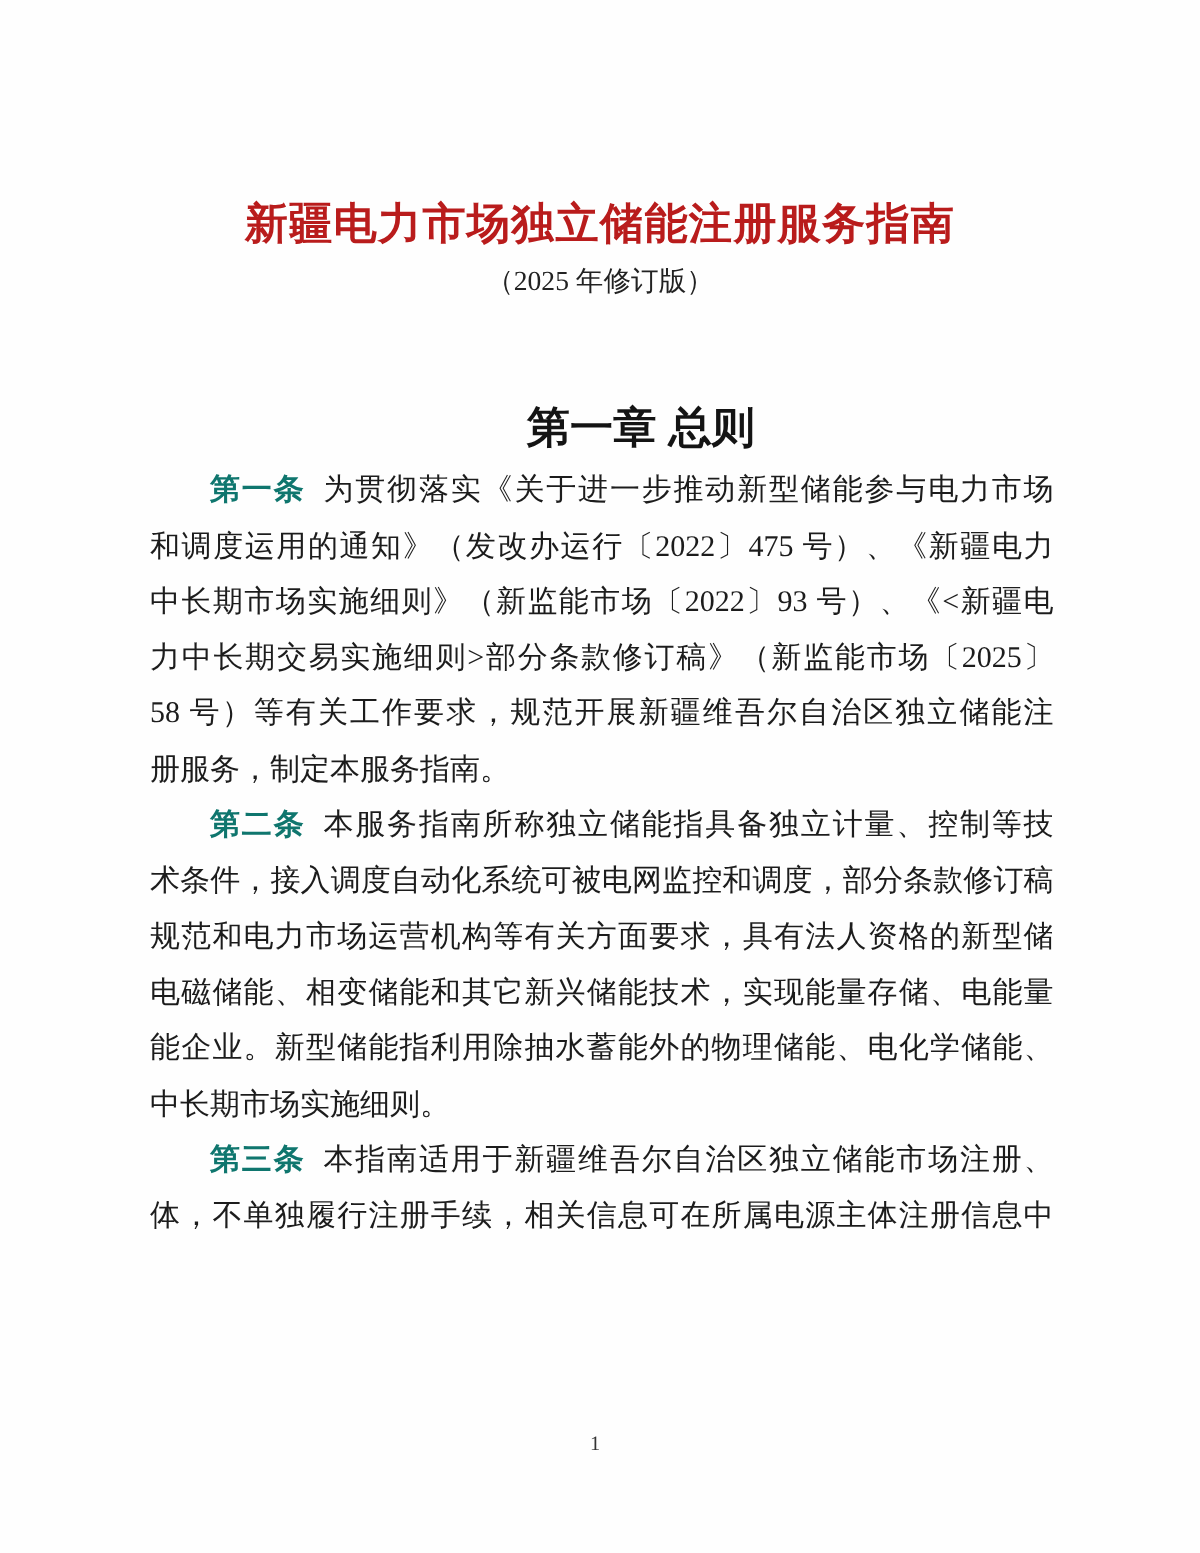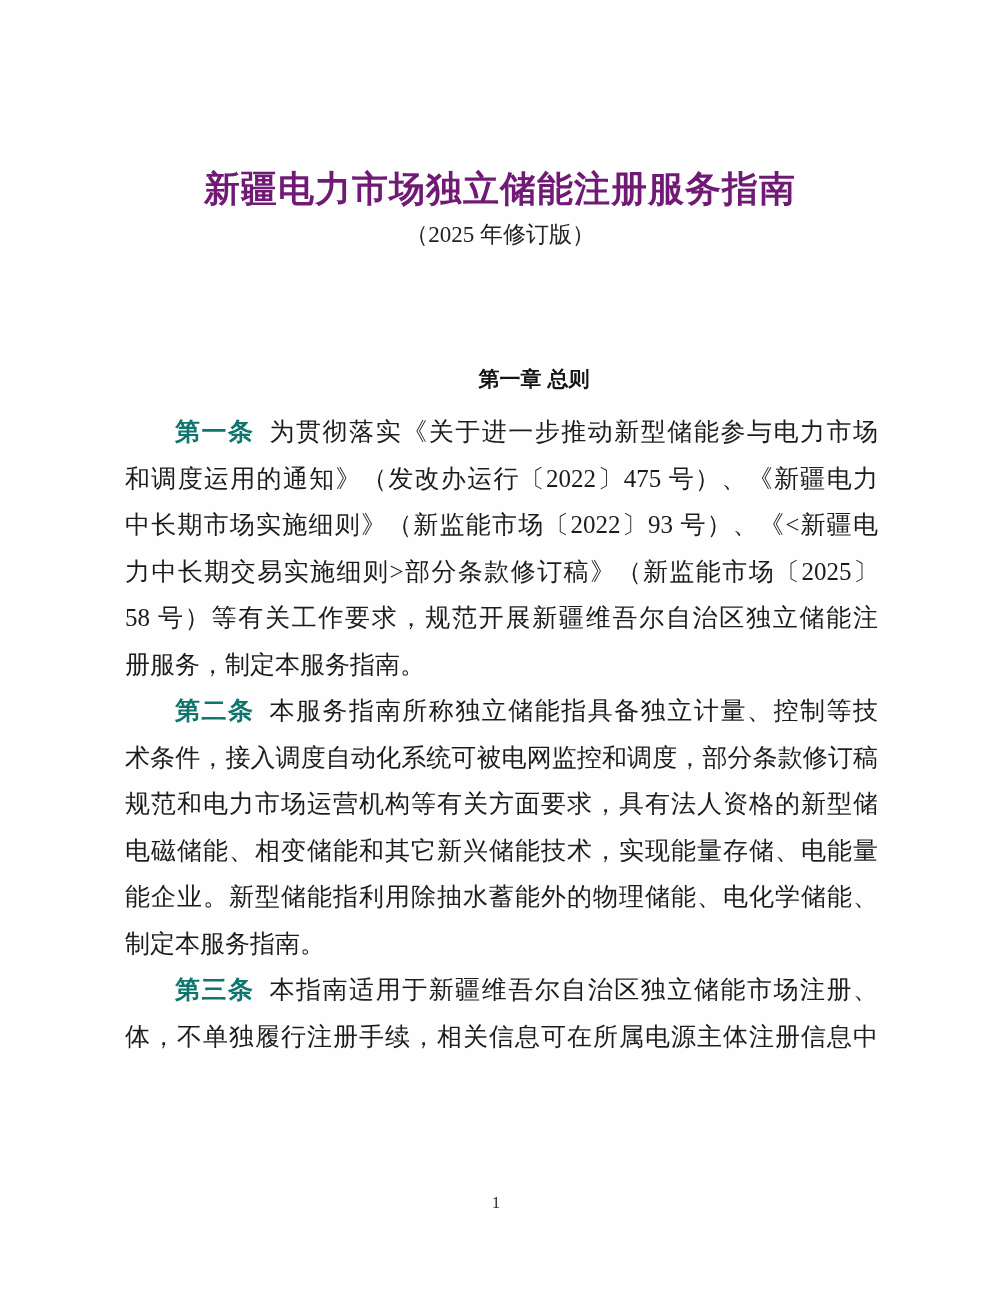--- a/index.html
+++ b/index.html
@@ -12,41 +12,41 @@
     width: 1000px;
     height: 1294px;
     background: #fefefe;
     overflow: hidden;
     color: #1f1f1f;
     font-family: "Liberation Serif", "DejaVu Serif", serif;
   }
   .doc-title {
     margin: 166px 0 0 0;
     text-align: center;
-    font-family: Liberation Serif, serif;
+    font-family: Liberation Mono, monospace;
     font-weight: 900;
     font-size: 36px;
     line-height: 46px;
     letter-spacing: 1px;
-    color: #701a75;
+    color: #b91c1c;
   }
   .doc-subtitle {
     margin: 8px 0 0 0;
     text-align: center;
     font-size: 23px;
     line-height: 30px;
     color: #222222;
   }
   .chapter-heading {
-    margin: 111px 0 0 0;
+    margin: 88px 0 0 0;
     padding-left: 68px; 
     text-align: center;
     font-family: "Liberation Sans", "DejaVu Sans", sans-serif;
     font-weight: 700;
-    font-size: 21px;
+    font-size: 36px;
     line-height: 36px;
     color: #141414;
   }
   .doc-body {
     margin: 12px 0 0 125px;
     width: 753px;
     font-size: 25px;
     color: #1c1c1c;
   }
   .line {
@@ -104,21 +104,21 @@
   <div class="line first"><span class="article-no">第二条</span><span class="line-text">本服务指南所称独立储能指具备独立计量、控制等技</span></div>
 
   <div class="line"><span class="line-text">术条件，接入调度自动化系统可被电网监控和调度，部分条款修订稿</span></div>
 
   <div class="line"><span class="line-text">规范和电力市场运营机构等有关方面要求，具有法人资格的新型储</span></div>
 
   <div class="line"><span class="line-text">电磁储能、相变储能和其它新兴储能技术，实现能量存储、电能量</span></div>
 
   <div class="line"><span class="line-text">能企业。新型储能指利用除抽水蓄能外的物理储能、电化学储能、</span></div>
 
-  <div class="line para-end"><span class="line-text">制定本服务指南。</span></div>
+  <div class="line para-end"><span class="line-text">中长期市场实施细则。</span></div>
 
   <div class="line first"><span class="article-no">第三条</span><span class="line-text">本指南适用于新疆维吾尔自治区独立储能市场注册、</span></div>
 
 
   <div class="line"><span class="line-text">体，不单独履行注册手续，相关信息可在所属电源主体注册信息中</span></div>
 
 </div>
 
   <div class="page-number">1</div>
 </div>

